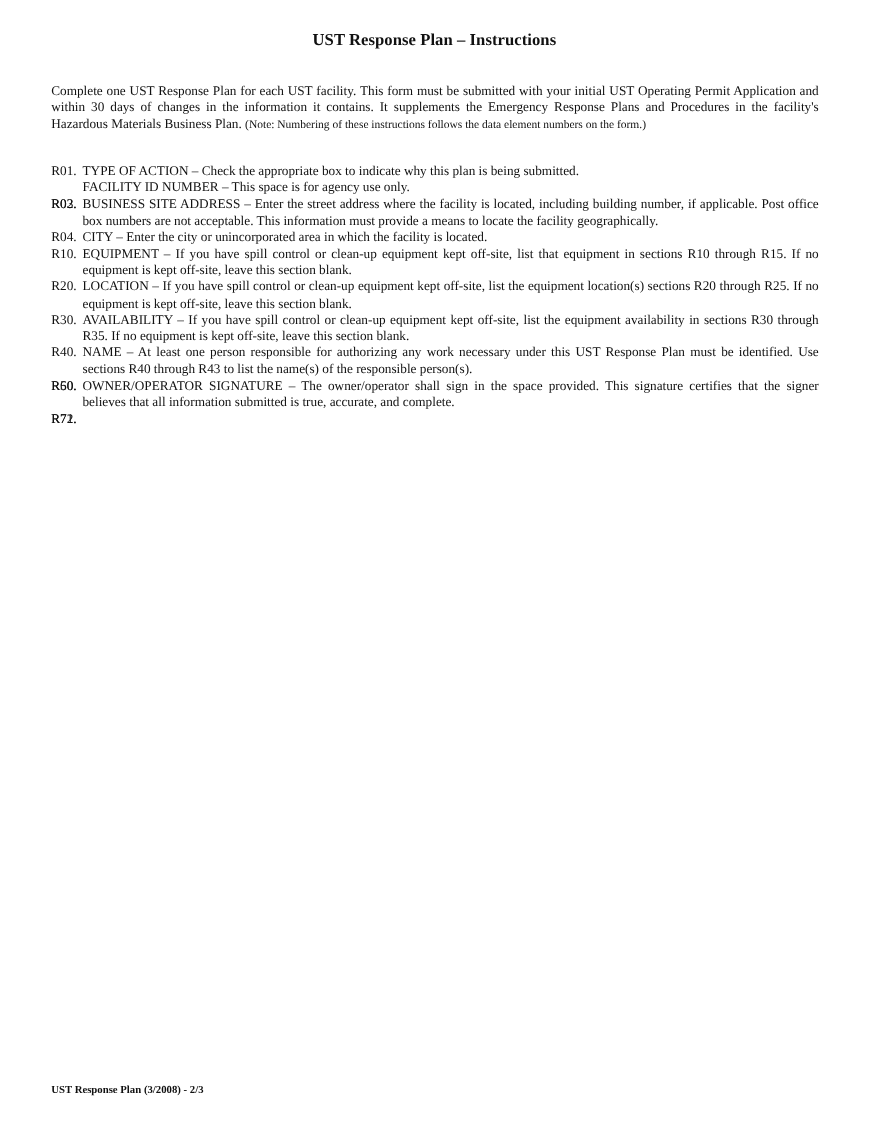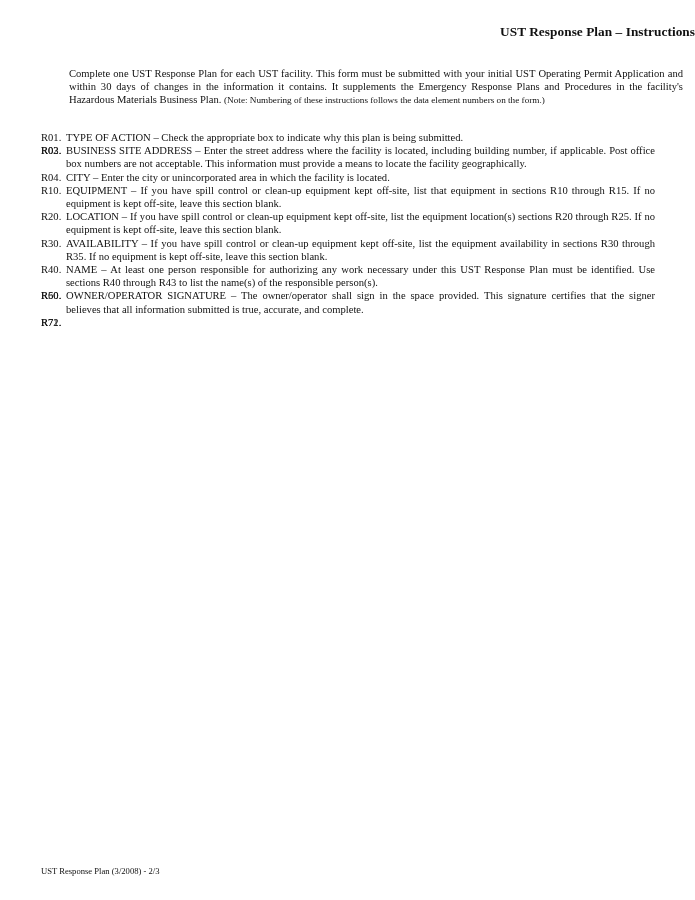--- a/index.html
+++ b/index.html
@@ -13,34 +13,33 @@
       position: relative;
       overflow: hidden;
       font-family: "Liberation Serif", "DejaVu Serif", serif;
       color: #111111;
     }
     .title {
       position: absolute;
       top: 24px;
       left: 0;
       width: 695px;
-      text-align: right;
+      text-align: center;
       font-weight: bold;
       font-size: 13.3px;
       letter-spacing: 0.05px;
     }
     .intro {
       position: absolute;
       top: 67px;
       left: 41px;
       width: 614px;
       font-size: 10.6px;
       line-height: 13.2px;
       text-align: justify;
-      margin-left: 28px;
     }
     .intro .note {
       font-size: 9.2px;
     }
     .items {
       position: absolute;
       top: 131px;
       left: 41px;
       width: 614px;
       font-size: 10.6px;
@@ -54,34 +53,38 @@
     .item .code {
       position: absolute;
       left: 0;
       top: 0;
     }
     .footer {
       position: absolute;
       top: 866px;
       left: 41px;
       font-size: 8.6px;
-      font-weight: normal;
+      font-weight: bold;
     }
   </style>
 </head>
 <body>
 
 <div class="title">UST Response Plan – Instructions</div>
 
 <div class="intro"><span>Complete one UST Response Plan for each UST facility.  This form must be submitted with your initial UST Operating Permit Application and within 30 days of changes in the information it contains.   It supplements the Emergency Response Plans and Procedures in the facility's Hazardous Materials Business Plan. </span><span class="note">(Note:  Numbering of these instructions follows the data element numbers on the form.)</span></div>
 
 <div class="items">
   <div class="item">
     <span class="code">R01.</span>
     <span>TYPE OF ACTION – Check the appropriate box to indicate why this plan is being submitted.</span>
+  </div>
+  <div class="item">
+    <span class="code"></span>
+    <span>FACILITY ID NUMBER – This space is for agency use only.</span>
   </div>
   <div class="item">
     <span class="code">R02.</span>
   </div>
   <div class="item">
     <span class="code">R03.</span>
     <span>BUSINESS SITE ADDRESS – Enter the street address where the facility is located, including building number, if applicable. Post office box numbers are not acceptable.  This information must provide a means to locate the facility geographically.</span>
   </div>
   <div class="item">
     <span class="code">R04.</span>

